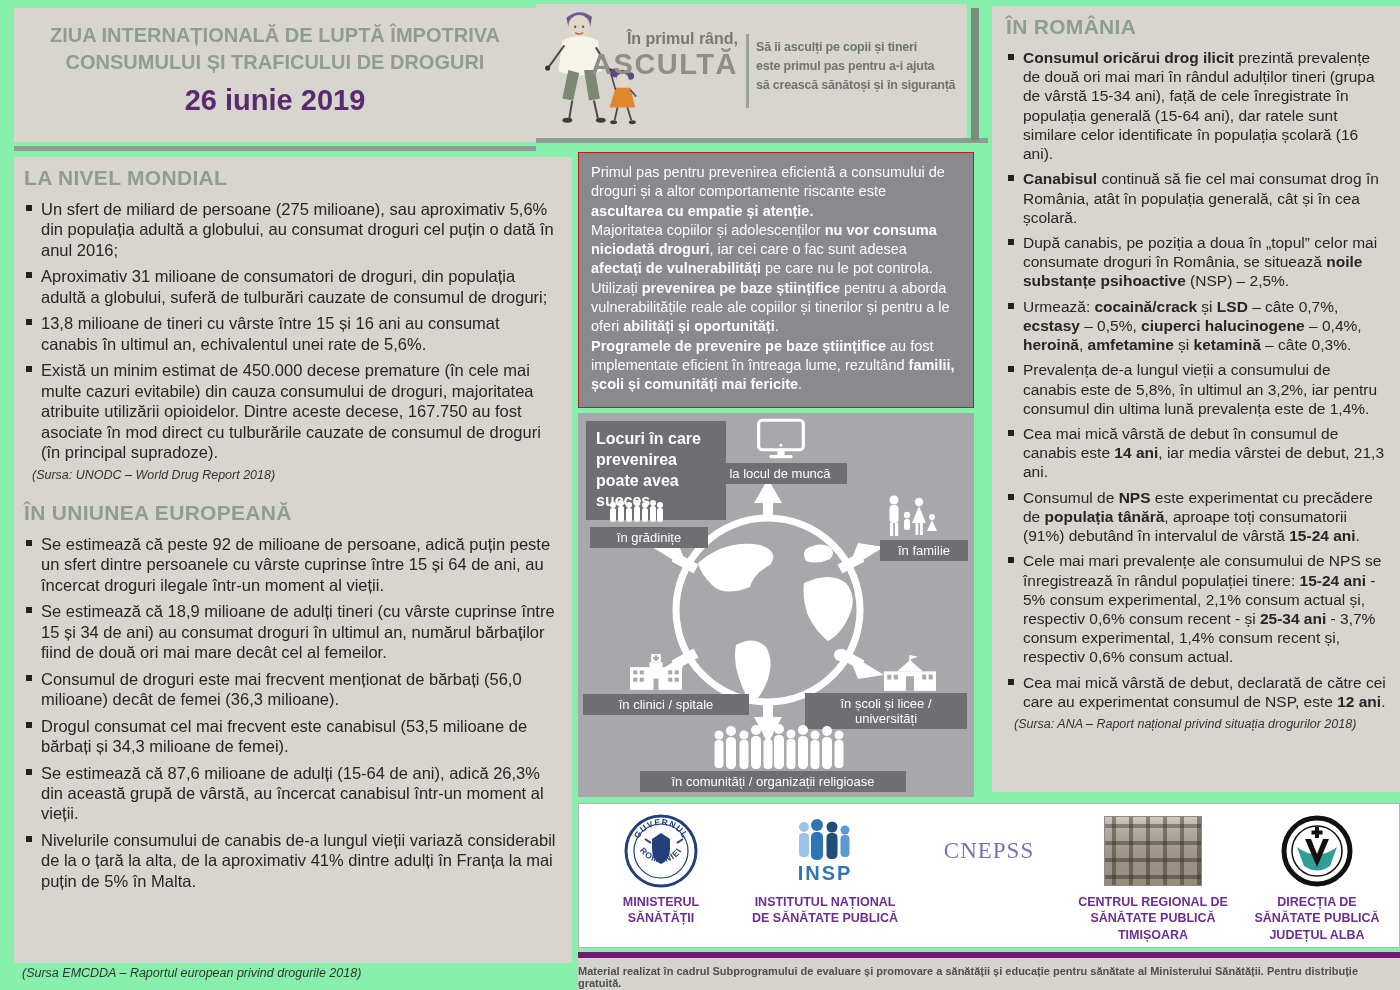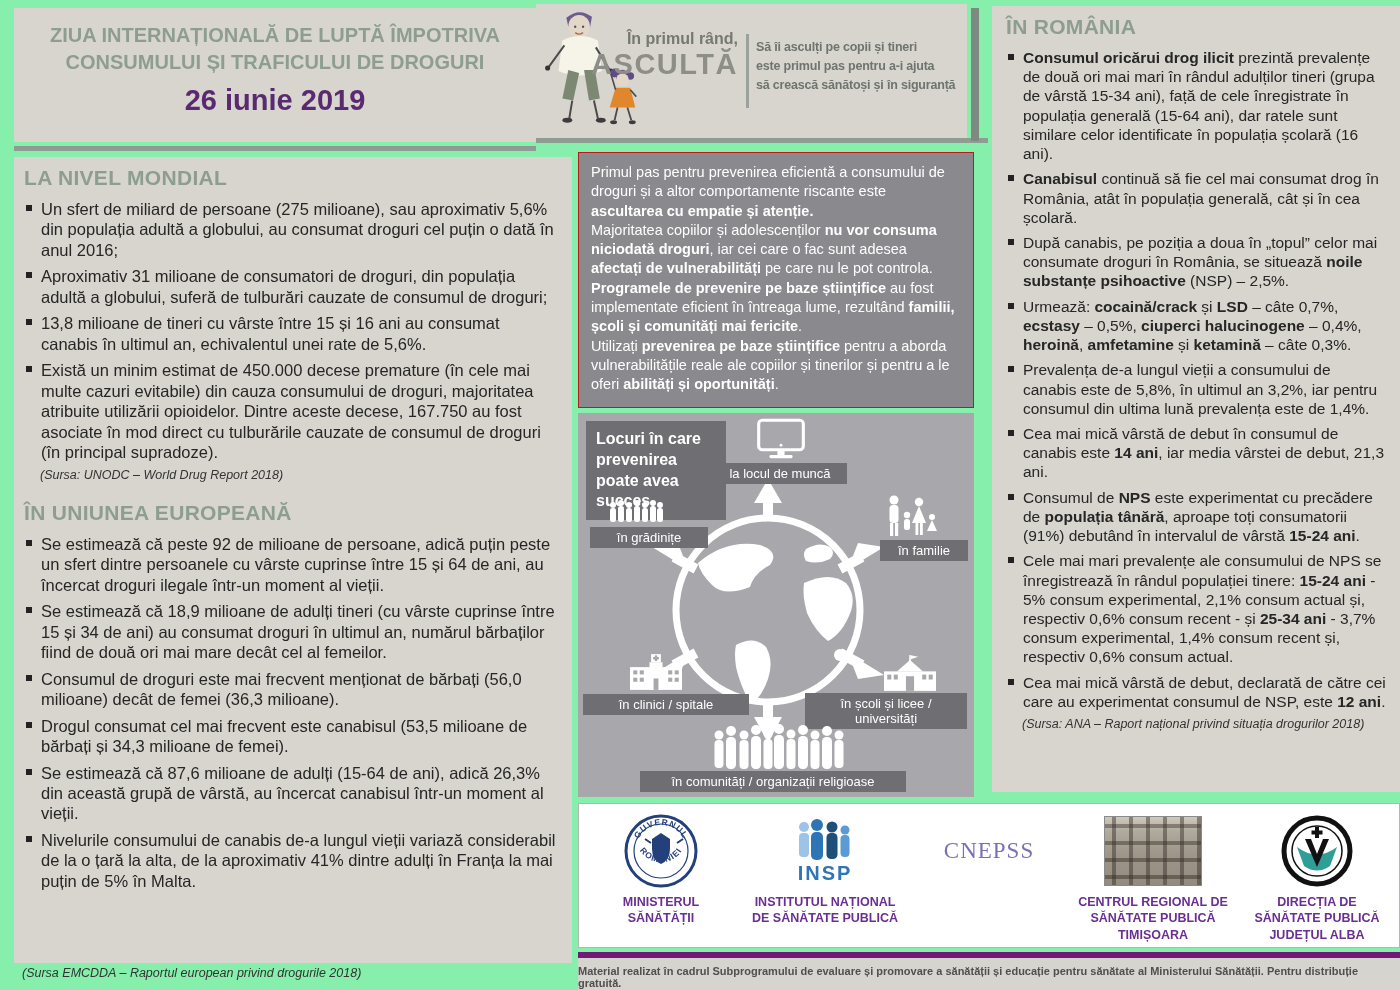--- a/index.html
+++ b/index.html
@@ -25,21 +25,21 @@
   
   .col{position:absolute;background:#d8d5ce;box-sizing:border-box;}
   .col-left{left:14px;top:157px;width:558px;height:806px;padding:8px 16px 0 10px;}
   .col-right{left:992px;top:6px;width:408px;height:786px;padding:8px 12px 0 14px;}
   h2.sec{font-size:21px;font-weight:700;color:#8e9d91;margin:0 0 8px 0;letter-spacing:0.3px;}
   h2.sec.eu{margin-top:16px;}
   .col-left{font-size:16.5px;line-height:1.24;}
   .col-right{font-size:15.5px;line-height:1.24;}
   .bullet{position:relative;padding-left:17px;margin:0 0 6px 0;}
   .sq{position:absolute;left:2px;top:6px;width:6px;height:6px;background:#222;}
-  .source{font-size:12.5px;font-style:italic;color:#333;margin:6px 0 4px 16px;}
+  .source{font-size:12.5px;font-style:italic;color:#333;margin:6px 0 4px 8px;}
   .left-bottom-source{position:absolute;left:22px;top:966px;font-size:12.5px;font-style:italic;color:#333;}
   
   .mid-box{position:absolute;left:578px;top:152px;width:396px;height:256px;background:#8a8a8e;
            border:1px solid #b91c1c;box-sizing:border-box;padding:10px 12px;color:#ffffff;
            font-size:14.5px;line-height:1.33;}
   .mid-box p{margin:0;}
   .diagram{position:absolute;left:578px;top:413px;width:396px;height:384px;background:#a8a8ac;overflow:hidden;}
   .diagram-svg{position:absolute;left:0;top:0;}
   .diagram-title{position:absolute;left:8px;top:8px;width:140px;background:#6f6f73;color:#fff;
                  font-size:16px;font-weight:700;line-height:1.3;padding:8px 10px;box-sizing:border-box;}
@@ -229,22 +229,22 @@
           <span class="sq"></span>
           <span><span>Cea mai mică vârstă de debut, declarată de către cei care au experimentat consumul de NSP, este </span><span class="b">12 ani</span><span>.</span></span>
         </div>
       </div>
     <div class="source">(Sursa: ANA – Raport național privind situația drogurilor 2018)</div>
   </aside>
 
   <section class="mid-box">
     <p><span>Primul pas pentru prevenirea eficientă a consumului de droguri și a altor comportamente riscante este </span><span class="b">ascultarea cu empatie și atenție.</span></p>
     <p><span>Majoritatea copiilor și adolescenților </span><span class="b">nu vor consuma niciodată droguri</span><span>, iar cei care o fac sunt adesea </span><span class="b">afectați de vulnerabilități</span><span> pe care nu le pot controla.</span></p>
+    <p><span>Utilizați </span><span class="b">prevenirea pe baze științifice</span><span> pentru a aborda vulnerabilitățile reale ale copiilor și tinerilor și pentru a le oferi </span><span class="b">abilități și oportunități</span><span>.</span></p>
     <p><span class="b">Programele de prevenire pe baze științifice</span><span> au fost implementate eficient în întreaga lume, rezultând </span><span class="b">familii, școli și comunități mai fericite</span><span>.</span></p>
-    <p><span>Utilizați </span><span class="b">prevenirea pe baze științifice</span><span> pentru a aborda vulnerabilitățile reale ale copiilor și tinerilor și pentru a le oferi </span><span class="b">abilități și oportunități</span><span>.</span></p>
   </section>
 
   <section class="diagram">
     <svg class="diagram-svg" width="396" height="384" viewBox="0 0 396 384" xmlns="http://www.w3.org/2000/svg">
       <circle cx="190" cy="197" r="92" fill="#a8a8ac" stroke="#ffffff" stroke-width="7"></circle>
       <path d="M120,150 q28,-24 62,-18 q20,6 10,20 q-16,8 -20,22 q-26,10 -38,-2 q-12,-12 -14,-22 z" fill="#ffffff"></path>
       <path d="M158,232 q18,-10 30,2 q8,14 2,32 q-8,22 -18,24 q-10,-18 -14,-36 q-2,-14 0,-22 z" fill="#ffffff"></path>
       <path d="M228,136 q14,-8 24,-2 q6,6 0,12 q-12,6 -24,2 q-4,-7 0,-12 z" fill="#ffffff"></path>
       <path d="M226,170 q26,-12 42,0 q10,12 5,28 q-8,22 -23,30 q-13,-10 -21,-28 q-5,-18 -3,-30 z" fill="#ffffff"></path>
       <circle cx="262" cy="242" r="6" fill="#ffffff"></circle>

